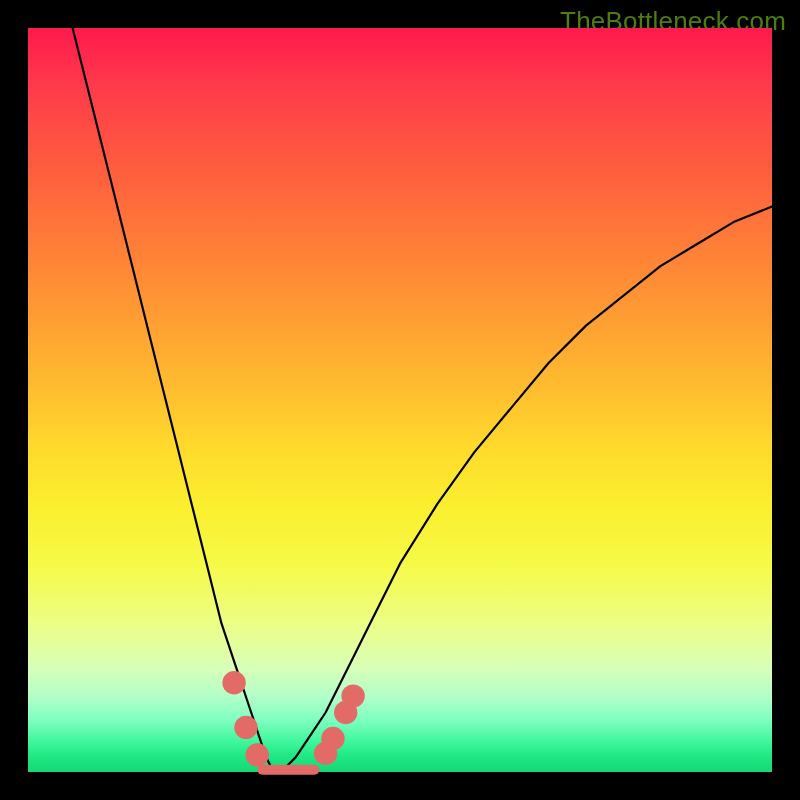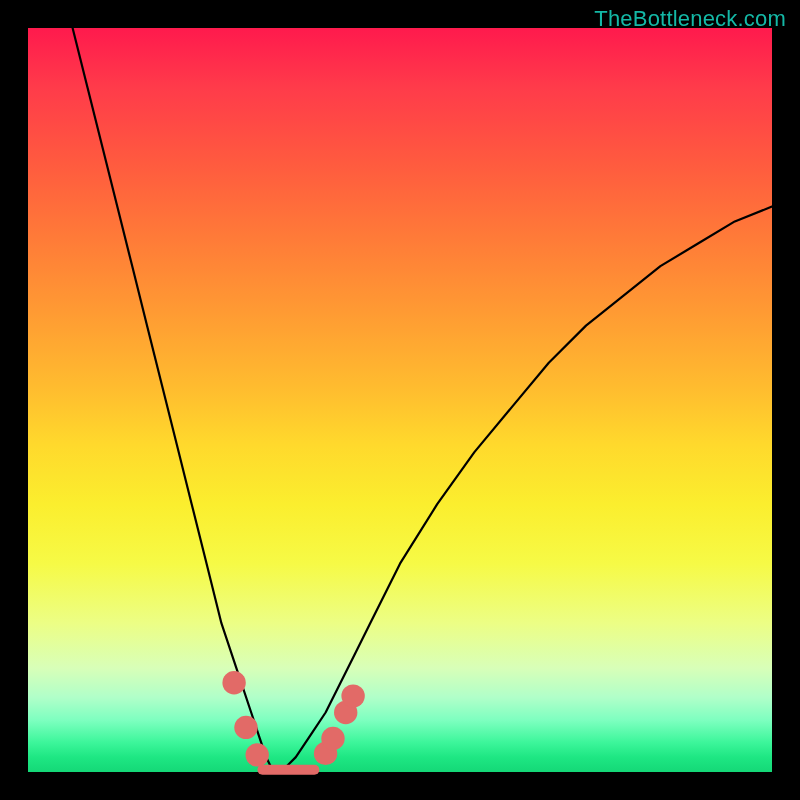--- a/index.html
+++ b/index.html
@@ -38,22 +38,22 @@
       #7effc0 93%,
       #3df69b 96%,
       #1ee783 98%,
       #14d877 100%
     );
   }
   .watermark {
     position: absolute;
     top: 6px;
     right: 14px;
-    color: #14b8a6;
-    font-size: 22px;
+    color: #4d7c0f;
+    font-size: 26px;
     font-weight: 500;
     letter-spacing: 0.2px;
     user-select: none;
   }
   svg.curve {
     position: absolute;
     left: 0;
     top: 0;
     width: 744px;
     height: 744px;

